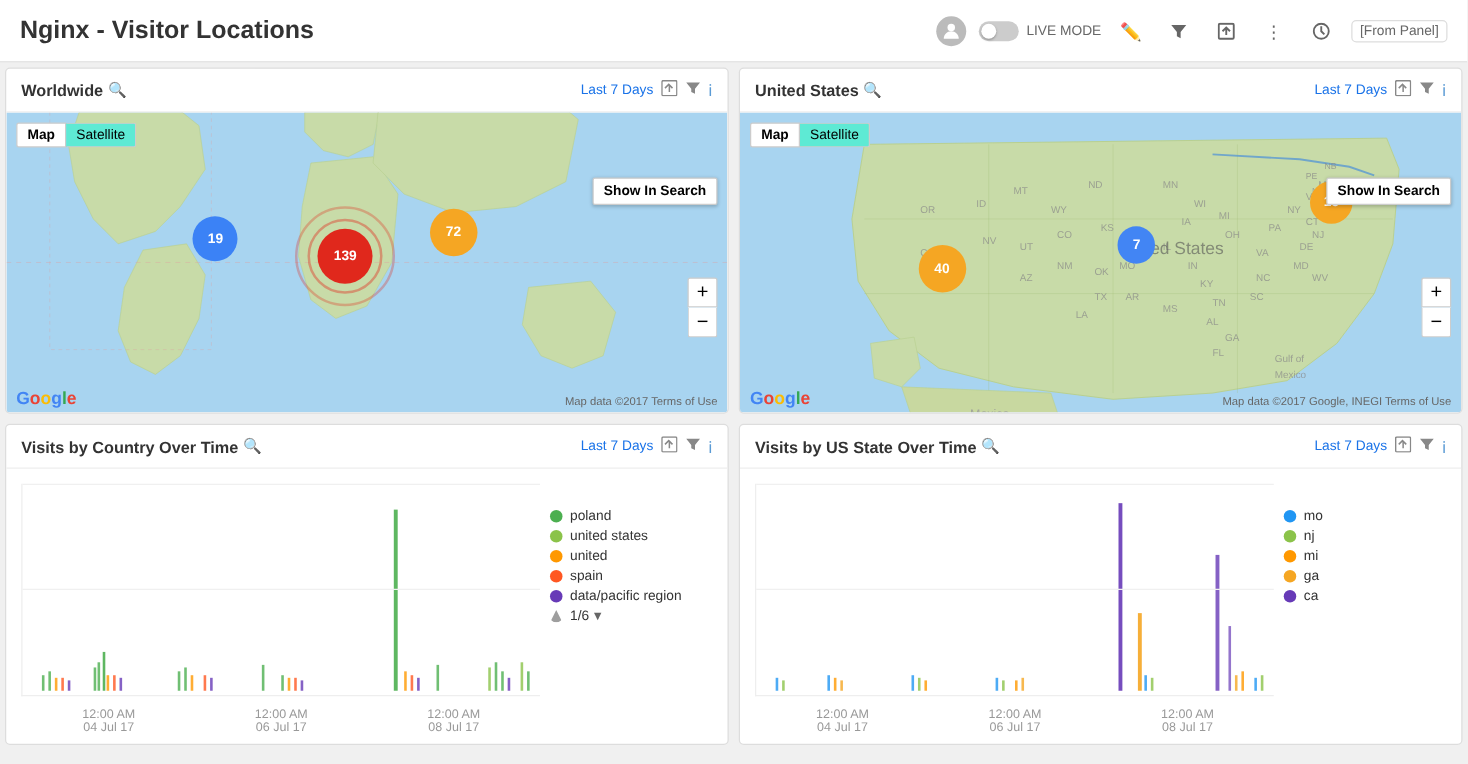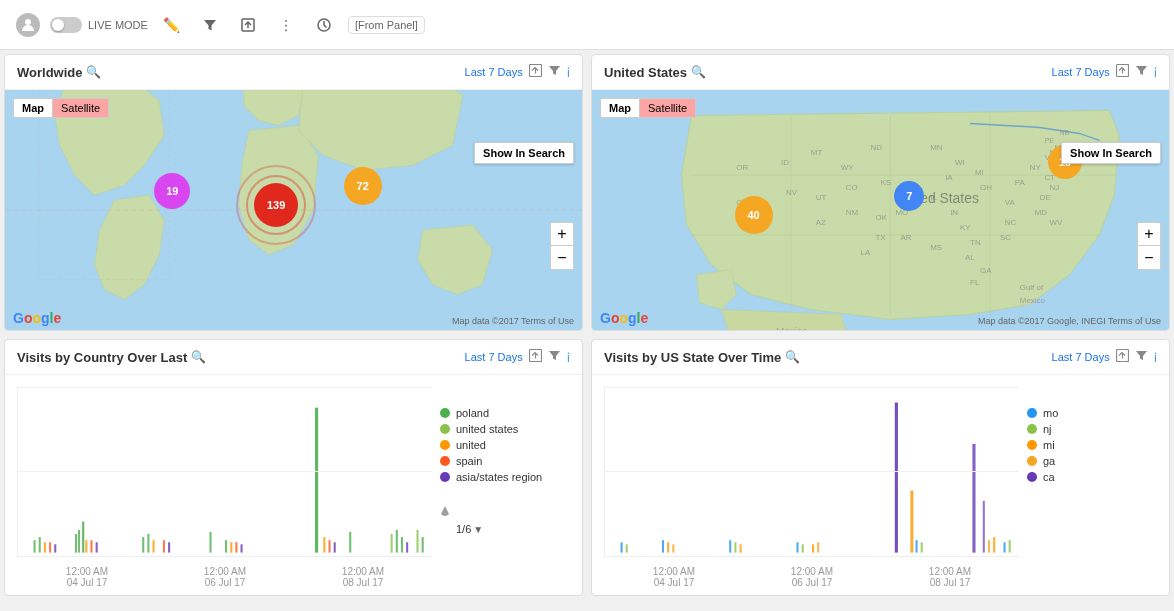--- a/index.html
+++ b/index.html
@@ -137,21 +137,21 @@
       position: absolute;
       top: 8px;
       left: 8px;
       display: flex;
       z-index: 10;
     }
     .map-type-btn {
       padding: 3px 8px;
       font-size: 11px;
       border: 1px solid #ccc;
-      background: #fca5a5;
+      background: #5eead4;
       cursor: pointer;
     }
     .map-type-btn.active { background: #fff; font-weight: bold; }
     .map-type-btn:first-child { border-radius: 2px 0 0 2px; }
     .map-type-btn:last-child { border-radius: 0 2px 2px 0; border-left: none; }
 
     .show-in-search-btn {
       position: absolute;
       top: 8px;
       right: 8px;
@@ -296,28 +296,28 @@
       height: 1px;
       background: #f0f0f0;
     }
 
     .pagination-text {
       font-size: 11px;
       color: #333;
       display: flex;
       align-items: center;
       gap: 2px;
-      margin-top: 36px;
     }
     .pagination-arrow { color: #666; font-size: 10px; cursor: pointer; }
   </style>
 </head>
 <body>
 
 <div class="top-bar">
+  <span class="top-bar-title">Nginx - Visitor Locations</span>
   <div class="top-bar-controls">
     <div class="user-icon-circle">
       <svg width="14" height="14" viewBox="0 0 14 14" fill="white">
           <circle cx="7" cy="4" r="3"></circle>
           <path d="M1 13c0-3.3 2.7-6 6-6s6 2.7 6 6"></path>
         </svg>
     </div>
     <div class="live-mode-toggle">
       <div class="toggle-track">
         <div class="toggle-thumb"></div>
@@ -393,21 +393,21 @@
         <rect x="35" y="25" width="130" height="200" fill="none" stroke="#e0a0a0" stroke-width="0.5" stroke-dasharray="3,3" opacity="0.5"></rect>
       </svg>
 
       <div class="map-type-btn-group">
         <button class="map-type-btn active">Map</button>
         <button class="map-type-btn">Satellite</button>
       </div>
 
       <button class="show-in-search-btn">Show In Search</button>
 
-      <div class="map-marker" style="left:29%; top:42%; width:36px; height:36px; background:#d946ef;">19</div>
+      <div class="map-marker" style="left:29%; top:42%; width:36px; height:36px; background:#3b82f6;">19</div>
 
       <div style="position:absolute; left:47%; top:48%; transform:translate(-50%,-50%); z-index:4;">
         <div style="position:absolute; width:80px; height:80px; border-radius:50%; border:2px solid rgba(224,40,28,0.3); top:50%; left:50%; transform:translate(-50%,-50%);"></div>
         <div style="position:absolute; width:60px; height:60px; border-radius:50%; border:2px solid rgba(224,40,28,0.4); top:50%; left:50%; transform:translate(-50%,-50%);"></div>
         <div class="map-marker" style="position:relative; width:44px; height:44px; background:#e0281c; top:0; left:0; transform:none;">139</div>
       </div>
 
       <div class="map-marker" style="left:62%; top:40%; width:38px; height:38px; background:#f5a623;">72</div>
 
       <div class="zoom-controls">
@@ -539,21 +539,21 @@
           <span>G</span><span>o</span><span>o</span><span>g</span><span>l</span><span>e</span>
         </span>
       </div>
       <div class="map-data-credit">Map data ©2017 Google, INEGI   Terms of Use</div>
     </div>
   </div>
 
   <div class="panel">
     <div class="panel-header">
       <span class="panel-title">
-        <span>Visits by Country Over Last</span>
+        <span>Visits by Country Over Time</span>
         <span class="magnify-icon">🔍</span>
       </span>
       <div class="panel-controls">
         <span class="last-n-days">Last 7 Days</span>
         <span class="panel-icon-btn">
           <svg width="13" height="13" viewBox="0 0 13 13" fill="none" stroke="#888" stroke-width="1.2">
               <rect x="0.5" y="0.5" width="12" height="12" rx="1"></rect>
               <path d="M3 6.5l3-3 3 3M6.5 3.5v6"></path>
             </svg>
         </span>
@@ -646,21 +646,21 @@
         <div class="legend-item">
           <div class="legend-dot" style="background:#ff9800;"></div>
           <span>united</span>
         </div>
         <div class="legend-item">
           <div class="legend-dot" style="background:#ff5722;"></div>
           <span>spain</span>
         </div>
         <div class="legend-item">
           <div class="legend-dot" style="background:#673ab7;"></div>
-          <span>asia/states region</span>
+          <span>data/pacific region</span>
         </div>
         <div class="legend-item">
           <div class="legend-dot" style="background:#9e9e9e; clip-path:polygon(50% 0%, 0% 100%, 100% 100%);"></div>
           <span class="pagination-text">
             <span>1/6</span>
             <span class="pagination-arrow">▼</span>
           </span>
         </div>
       </div>
     </div>

